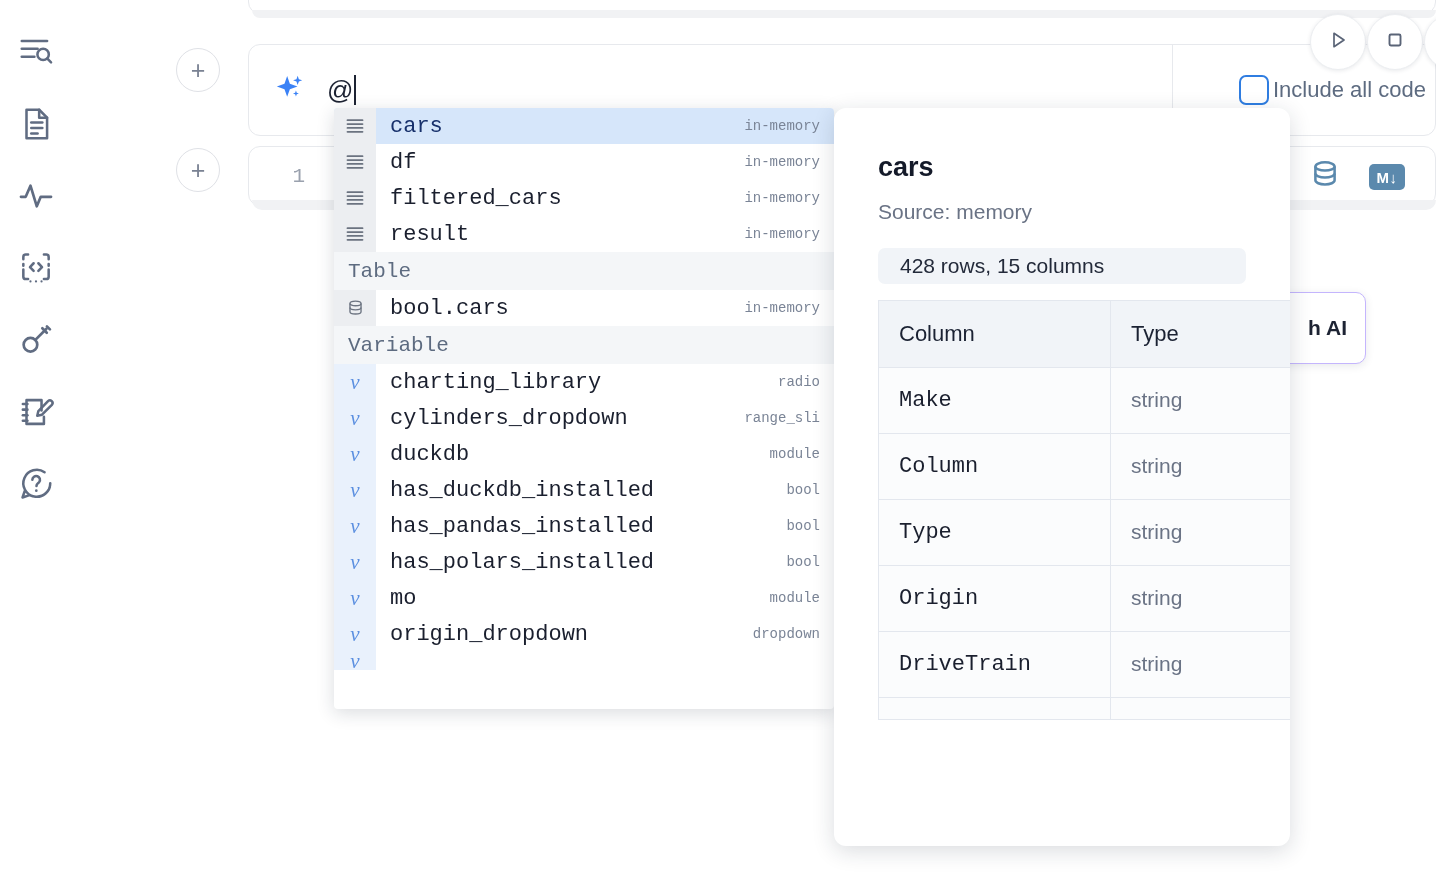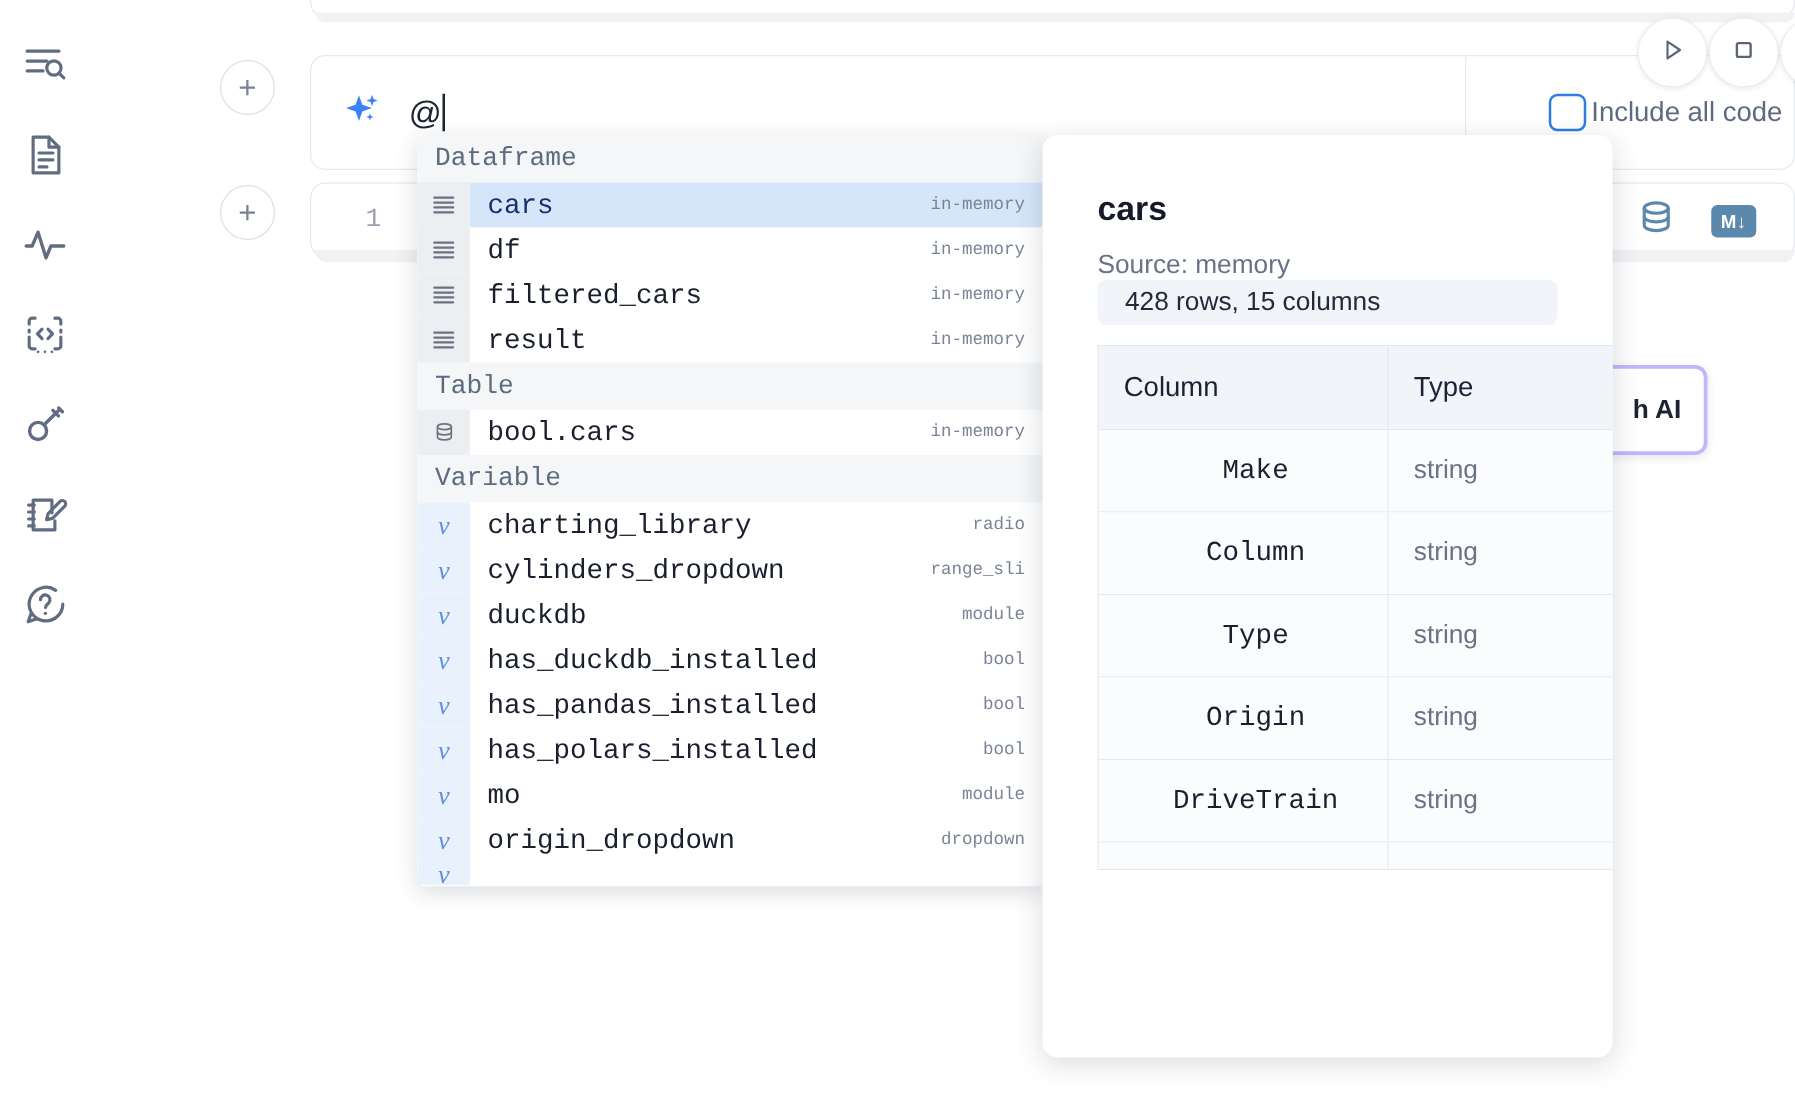--- a/index.html
+++ b/index.html
@@ -132,21 +132,21 @@
     color: #5a6477;
   }
   .rb-run  { left: 1310px; top: 14px; }
   .rb-stop { left: 1367px; top: 14px; }
   .rb-more { left: 1424px; top: 14px; }
 
   
   .ai-card {
     position: absolute; left: 1262px; top: 292px;
     width: 104px; height: 72px;
-    background: #ffffff; border: 3px solid #c4b5fd;
+    background: #ffffff; border: 1px solid #c4b5fd;
     border-radius: 10px;
     box-shadow: 0 2px 8px rgba(30,40,60,.10);
     display: flex; align-items: center; justify-content: flex-end;
     padding-right: 18px;
     font-size: 21px; font-weight: 700; color: #1d2333;
   }
 
   
   .ac {
     position: absolute; left: 334px; top: 108px;
@@ -197,39 +197,39 @@
     width: 456px; height: 738px;
     background: #ffffff;
     border-radius: 12px;
     box-shadow: 0 5px 22px rgba(25,35,55,.16);
     padding: 44px 44px 0 44px;
     overflow: hidden;
   }
   .doc-title { font-size: 27px; font-weight: 700; color: #141a29; }
   .doc-src { font-size: 21px; color: #6a7385; margin-top: 17px; }
   .doc-pill {
-    height: 36px;
+    margin-top: 24px; height: 36px;
     background: #f1f4f8; border-radius: 7px;
     display: flex; align-items: center; padding-left: 22px;
     font-size: 21px; color: #232a3a;
   }
   .doc-table {
     margin-top: 16px;
     border: 1px solid #e3e7ee;
     border-bottom: none;
     width: 420px;
   }
   .dt-row { display: flex; border-bottom: 1px solid #e3e7ee; }
   .dt-c1 { width: 232px; border-right: 1px solid #e3e7ee; padding: 20px 0 20px 20px; }
   .dt-c2 { flex: 1; padding: 20px 0 20px 20px; }
   .dt-head .dt-c1, .dt-head .dt-c2 { background: #f1f4f8; }
   .dt-head .dt-c1, .dt-head .dt-c2 { font-size: 22px; color: #1b2233; }
   .dt-body .dt-c1 {
     font-family: "Liberation Mono", monospace;
-    font-size: 22px; color: #1a1f2e; background: #fbfcfd; text-align: center;
+    font-size: 22px; color: #1a1f2e; background: #fbfcfd;
   }
   .dt-body .dt-c2 { font-size: 21px; color: #6a7385; background: #fbfcfd; }
   .dt-row.cut { height: 22px; overflow: hidden; }
   .dt-row.cut .dt-c1, .dt-row.cut .dt-c2 { padding-top: 0; padding-bottom: 0; height: 22px; }
 </style>
 </head>
 <body>
 
 <div id="root">
 
@@ -369,21 +369,20 @@
       </svg>
     </span>
   </div>
   <div class="round-btn rb-more">
     
   </div>
 
   <div class="ai-card">h AI</div>
 
   <div class="ac" id="ac-list">
-      <div class="ac-group">Dataframe</div>
       <div class="ac-row sel">
         <span class="ac-ico">
           <svg width="20" height="20" viewBox="0 0 24 24" fill="none" stroke="currentColor" stroke-width="2.2" stroke-linecap="round">
             <line x1="3" y1="5" x2="21" y2="5"></line>
             <line x1="3" y1="9.7" x2="21" y2="9.7"></line>
             <line x1="3" y1="14.3" x2="21" y2="14.3"></line>
             <line x1="3" y1="19" x2="21" y2="19"></line>
           </svg>
         </span>
         <span class="ac-name">cars</span>

